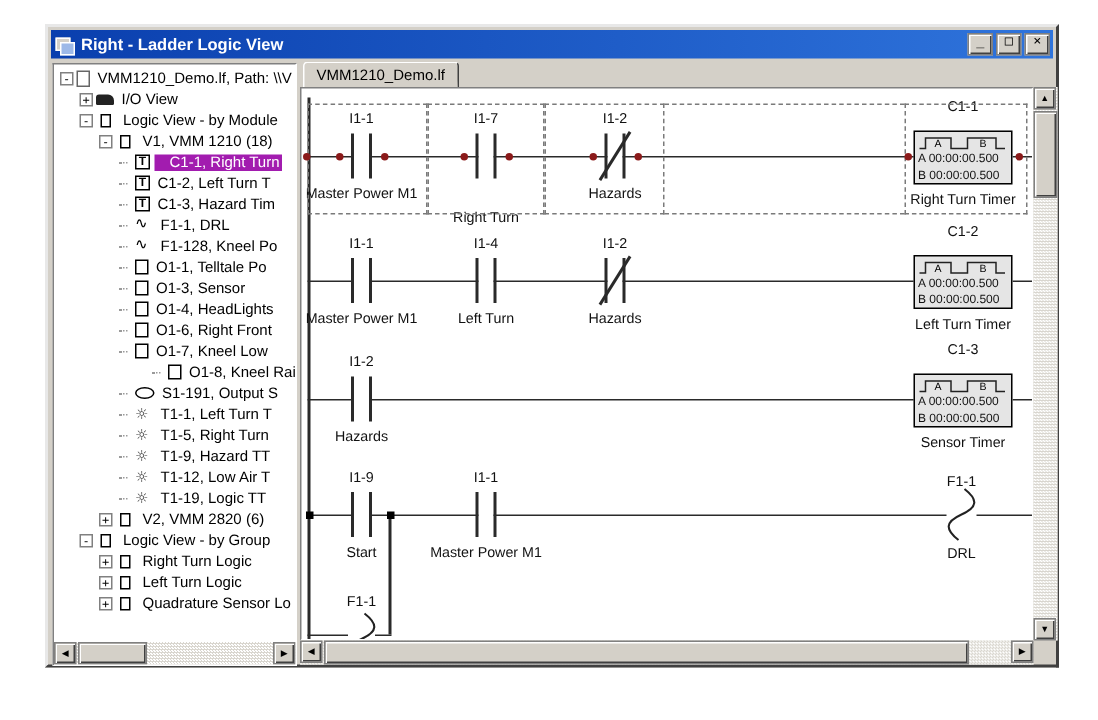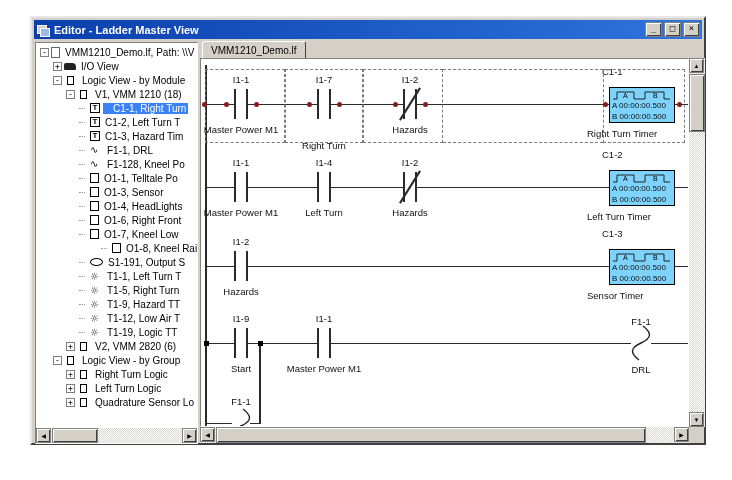--- a/index.html
+++ b/index.html
@@ -31,21 +31,21 @@
   .ic-contact{width:13px;height:9px;box-sizing:border-box;position:relative;}
   .ic-contact::before{content:"";position:absolute;left:3px;top:0;width:7px;height:9px;border:1px solid #000;box-sizing:border-box;background:#fff;}
   .ic-contact::after{content:"";position:absolute;left:0;top:4px;width:13px;height:1px;background:#000;z-index:-1;}
   .ic-timer{width:10px;height:10px;border:1px solid #000;box-sizing:border-box;background:#fff;
     font-size:8px;line-height:8px;text-align:center;font-weight:bold;}
   .ic-flag{width:12px;height:10px;font-size:10px;line-height:10px;color:#000;font-family:"DejaVu Sans",sans-serif;}
   .ic-output{width:9px;height:10px;border:1px solid #000;box-sizing:border-box;background:#fff;}
   .ic-state{width:13px;height:8px;border:1px solid #000;border-radius:50%;box-sizing:border-box;background:#fff;}
   .ic-lamp{width:12px;height:11px;font-size:10px;line-height:11px;color:#333;font-family:"DejaVu Sans",sans-serif;}
   .tlabel{padding:0 2px;}
-  .tlabel.sel{background:#3b82f6;color:#fff;padding-left:10px;}
+  .tlabel.sel{background:#a21caf;color:#fff;padding-left:10px;}
   
   #ladderpanel{position:absolute;left:168px;top:22px;width:505px;height:403px;}
   #tabrow{position:absolute;left:0;top:0;right:0;height:18px;}
   .tab{position:absolute;left:2px;top:1px;height:17px;padding:0 8px;background:#d4d0c8;font-size:10px;line-height:17px;
     border:1px solid;border-color:#fff #404040 #d4d0c8 #fff;border-radius:3px 3px 0 0;}
   #canvaswrap{position:absolute;left:0;top:18px;width:489px;height:369px;background:#fff;
     border:1px solid;border-color:#808080 #fff #fff #808080;box-sizing:border-box;}
   #canvas{position:absolute;left:0;top:0;right:0;bottom:0;overflow:hidden;font-size:9.5px;}
   
   .sb{background:#e9e7e2;position:absolute;
@@ -58,33 +58,33 @@
   #lad-vsb{right:0;top:18px;width:16px;height:369px;}
   #lad-hsb{left:0;top:387px;width:489px;height:16px;}
   
   .lseg{position:absolute;background:#2a2a2a;}
   .lgap{position:absolute;background:#fff;}
   .cid,.clabel{position:absolute;text-align:center;color:#111;}
   .dot{position:absolute;width:5px;height:5px;border-radius:50%;}
   .jdot{position:absolute;width:5px;height:5px;background:#000;}
   .dashbox{position:absolute;border:1px dashed #7a7a7a;box-sizing:border-box;}
   .dashline{position:absolute;border-top:1px dashed #7a7a7a;height:0;}
-  .tbox{position:absolute;width:66px;height:36px;border:1px solid #000;background:#7dd3fc;box-sizing:border-box;}
+  .tbox{position:absolute;width:66px;height:36px;border:1px solid #000;background:#e5e5e5;box-sizing:border-box;}
   .trow8{font-size:8px;line-height:11px;padding-left:2px;white-space:nowrap;font-family:"Liberation Sans",sans-serif;color:#111;}
-  .ttitle,.tlab{position:absolute;color:#111;}
+  .ttitle,.tlab{position:absolute;text-align:center;color:#111;}
 </style>
 </head>
 <body>
 
 <div id="stage">
   <div id="win">
 
     <div id="titlebar">
       <span class="appicon"></span>
-      <span class="ttl">Editor - Ladder Master View</span>
+      <span class="ttl">Right - Ladder Logic View</span>
       <span class="wbtn">_</span>
       <span class="wbtn">□</span>
       <span class="wbtn">×</span>
     </div>
 
     <div id="treepanel">
       <div id="treelist">
           <div class="trow" style="padding-left:4px">
             <div class="texp">-</div>
             <div class="ticon ic-document"></div>

